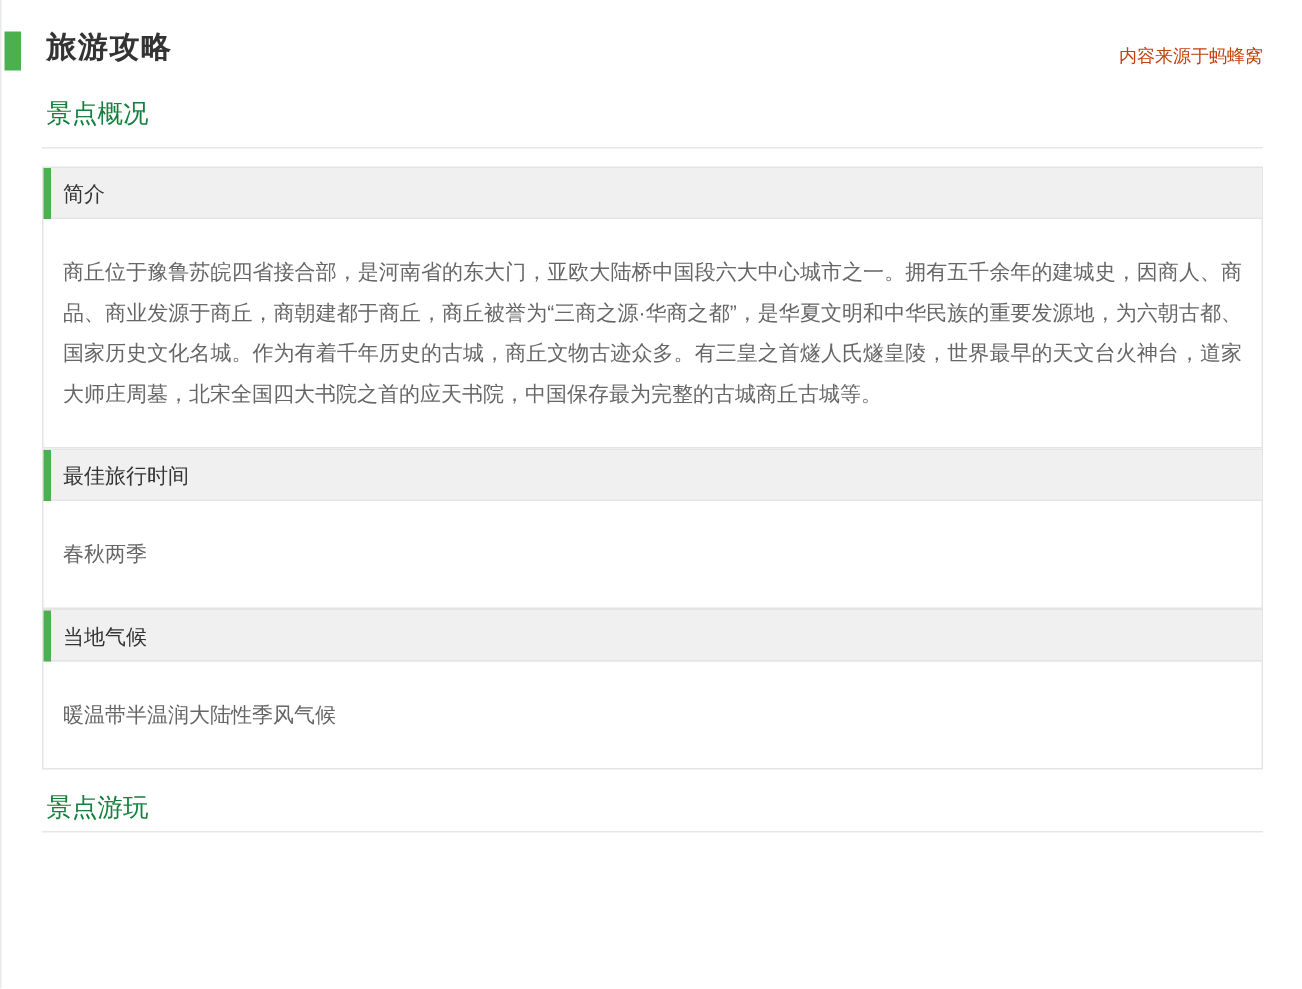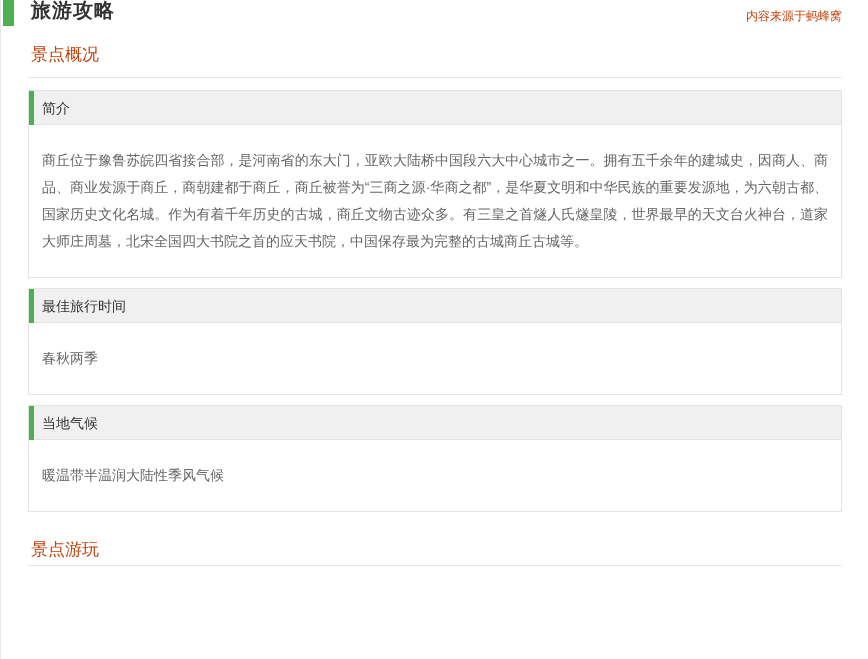--- a/index.html
+++ b/index.html
@@ -7,66 +7,65 @@
   .page {
     position: relative;
     width: 868px;
     height: 659px;
     overflow: hidden;
     background: #fff;
     border-left: 1px solid #e9e9e9;
     font-family: "Liberation Sans", "DejaVu Sans", sans-serif;
     color: #333;
   }
-  .header-row { position: relative; height: 28px; }
+  .header-row { position: relative; height: 28px; margin-top: 21px; }
   .accent-bar {
     position: absolute; left: 2px; top: 0;
     width: 11px; height: 26px;
   }
   .page-title {
     position: absolute; left: 30px; top: -3px; margin: 0;
     font-size: 20px; font-weight: 700; color: #333; letter-spacing: 1px;
   }
   .source-note {
     position: absolute; right: 26px; top: 8px;
     font-size: 12px; color: #c2410c;
   }
   .section-heading {
     margin: 15px 0 0 30px;
-    font-size: 17px; font-weight: 400; color: #c2410c;
+    font-size: 17px; font-weight: 400; color: #15803d;
   }
   .divider {
     height: 1px; background: #e7e7e7;
     margin: 11px 26px 0 27px;
   }
   .cards { margin: 12px 26px 0 27px; }
   .card {
     border: 1px solid #e4e4e4;
     background: #fff;
-    margin-bottom: 10px;
   }
   .card-header {
     position: relative;
     height: 34px; line-height: 34px;
     background: #f0f0f0;
     border-bottom: 1px solid #e4e4e4;
     padding-left: 13px;
     font-size: 14px; color: #333;
   }
   .card-accent {
     position: absolute; left: 0; top: 0;
     width: 5px; height: 34px;
   }
   .card-body {
     padding: 22px 13px;
     font-size: 14px; color: #666;
     line-height: 27px;
     text-align: justify;
   }
-  .section-heading.bottom { margin-top: 26px; font-family: Liberation Mono, monospace; }
+  .section-heading.bottom { margin-top: 14px; font-family: Liberation Mono, monospace; }
   .divider.bottom { margin-top: 4px; }
 </style>
 </head>
 <body>
 
 <div class="page">
 
   <div class="header-row">
     <span class="accent-bar" style="background: rgb(76, 175, 80);"></span>
     <h1 class="page-title">旅游攻略</h1>

